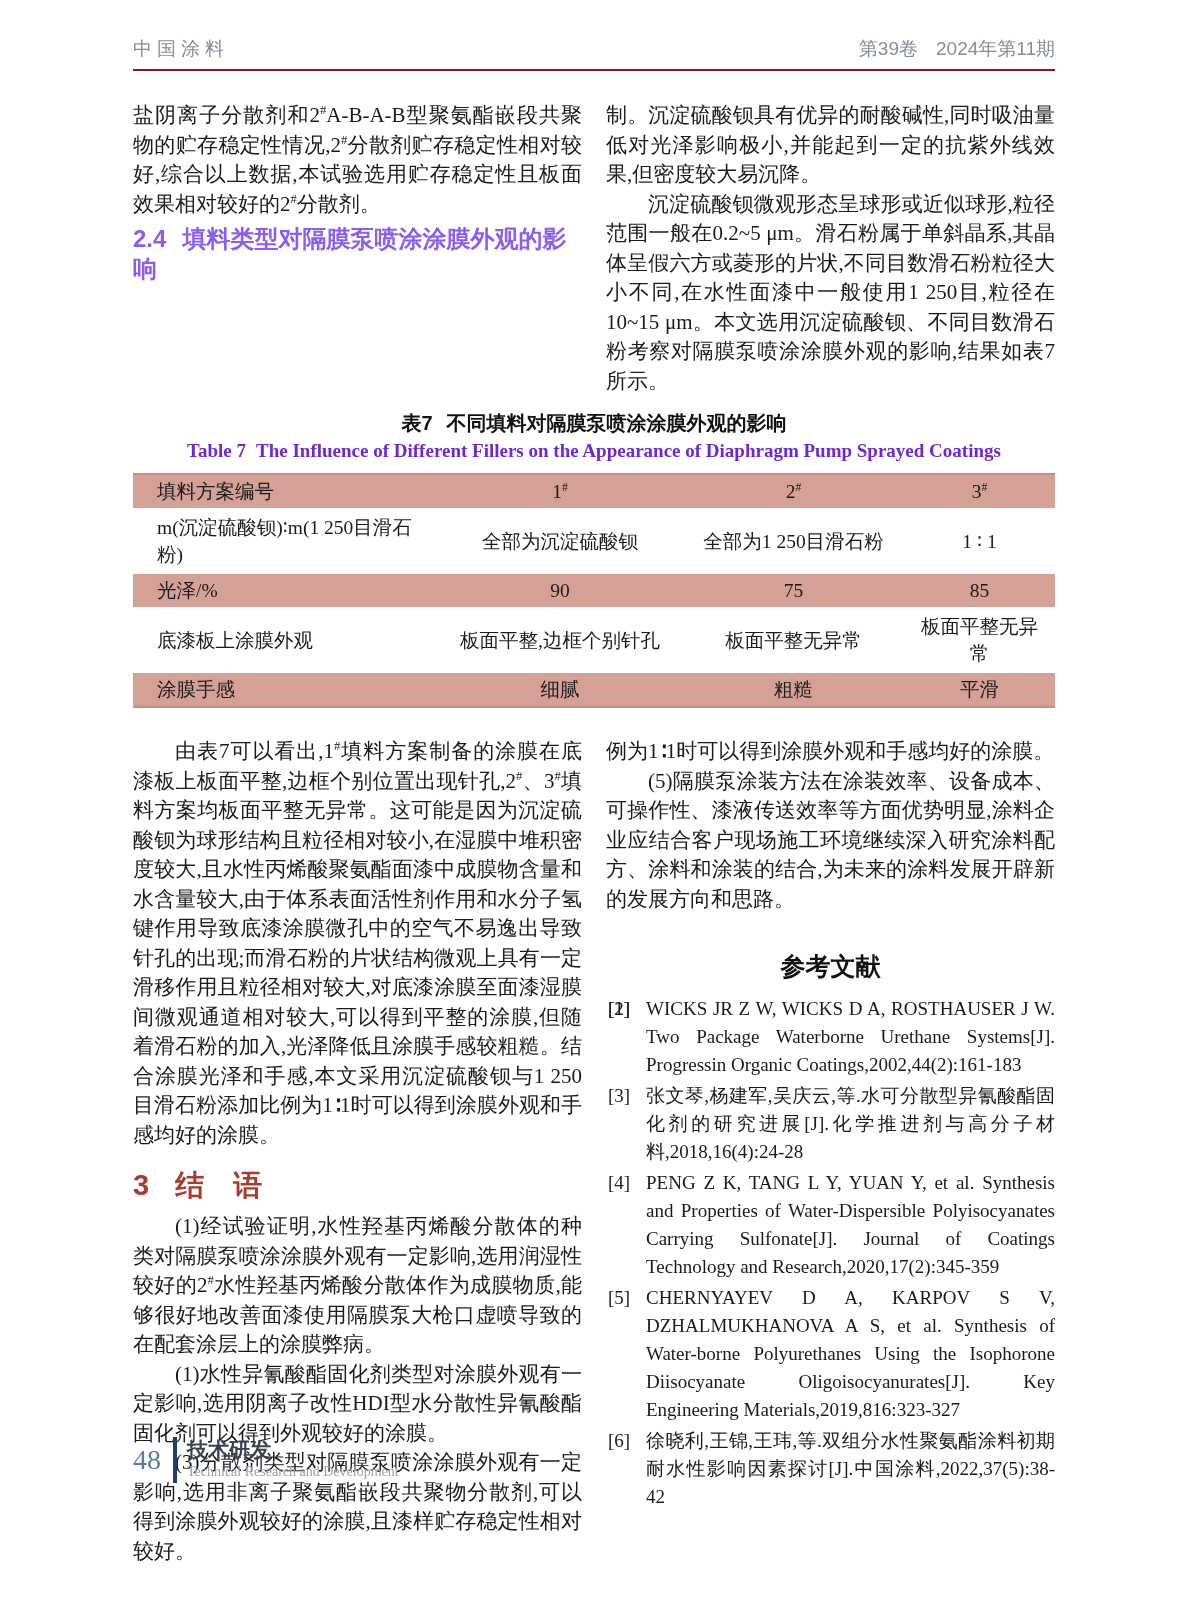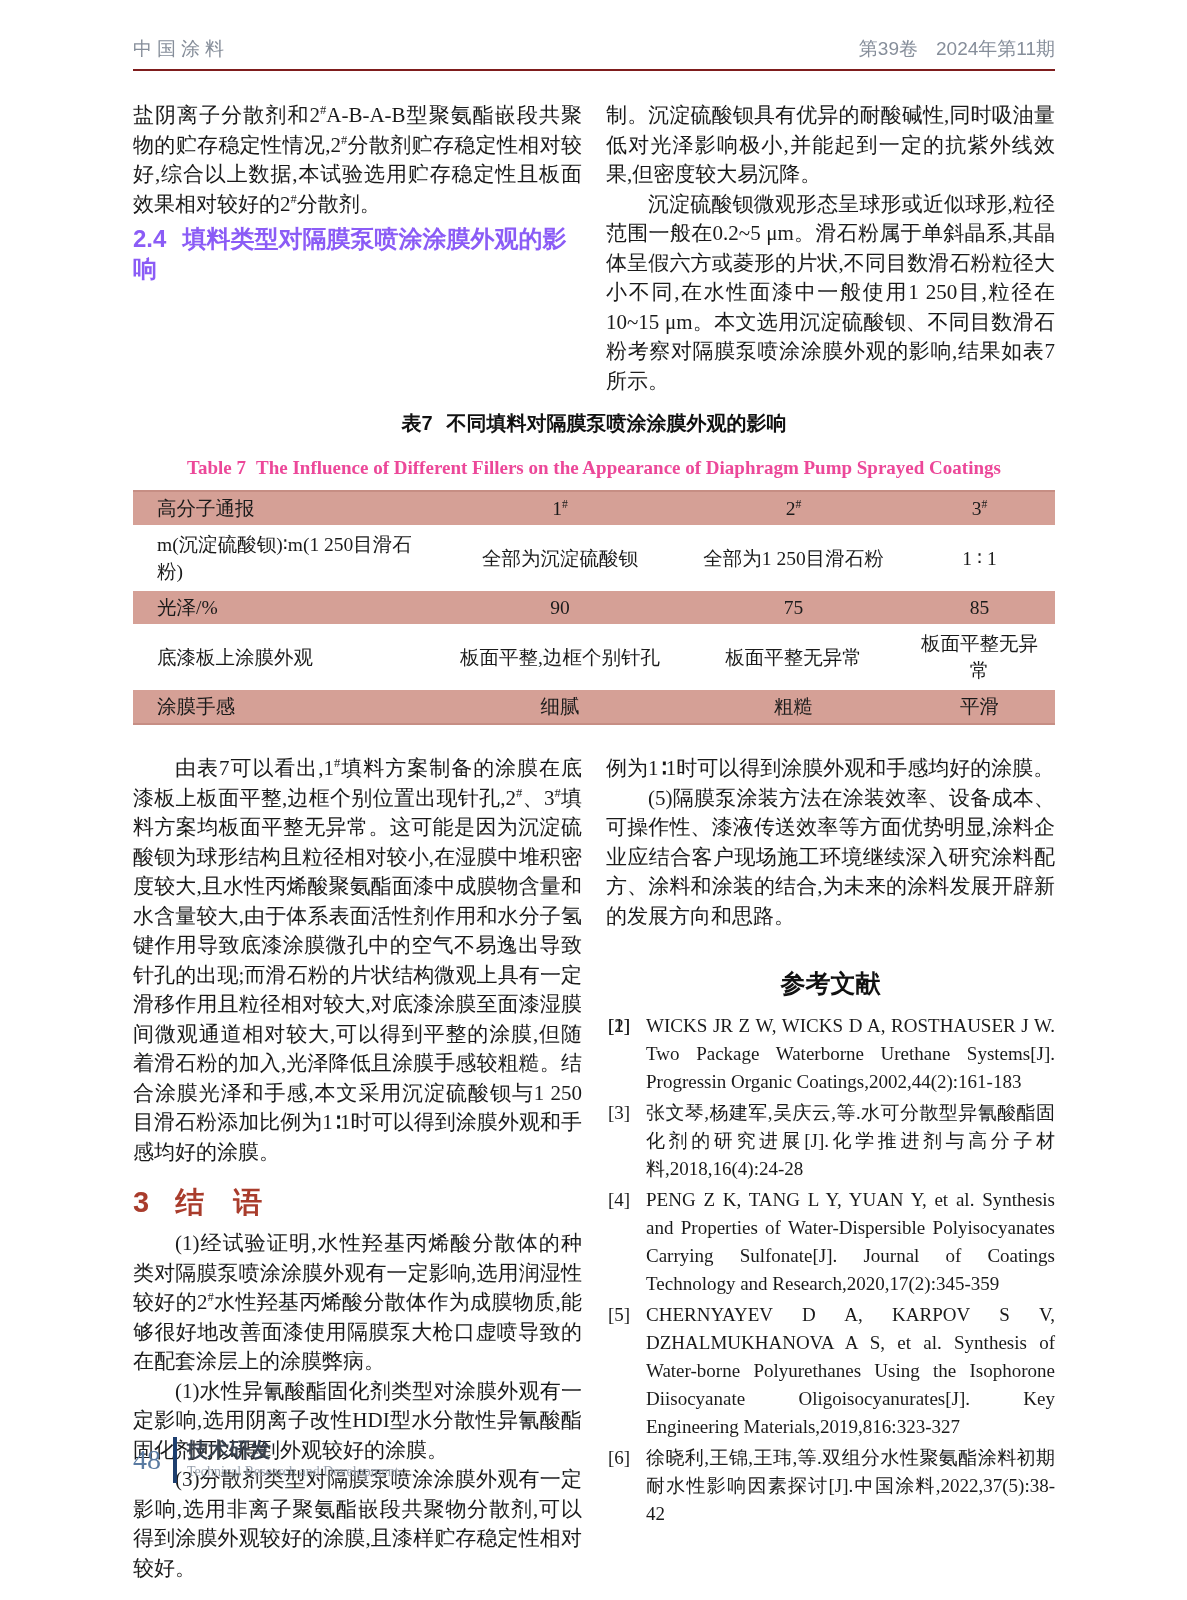--- a/index.html
+++ b/index.html
@@ -49,21 +49,21 @@
   .section-heading .h-num { margin-right:26px; }
 
   
   .table-block { margin-top:14px; }
   .tbl-title-cn {
     text-align:center; font-family:"Liberation Sans","DejaVu Sans",sans-serif;
     font-weight:bold; font-size:20px; color:#111;
   }
   .tbl-title-cn .t-label { margin-right:14px; }
   .tbl-title-en {
-    text-align:center; font-weight:bold; font-size:19px; color:#ec4899; margin-top:20px;
+    text-align:center; font-weight:bold; font-size:19px; color:#6d28d9; margin-top:3px;
   }
   .tbl-title-en .t-label { margin-right:10px; }
   table.data-table {
     width:100%; border-collapse:separate; border-spacing:0 3px;
     margin-top:8px; font-size:19.5px;
   }
   table.data-table td { padding:3px 8px; text-align:center; height:23px; }
   table.data-table td.lbl { text-align:left; padding-left:24px; }
   tr.row-pink td { background:#d5a096; }
   tr.row-pink:first-child td { border-top:2px solid #c68e84; }
@@ -119,21 +119,21 @@
   <div class="table-block">
     <div class="tbl-title-cn">
       <span class="t-label">表7</span><span>不同填料对隔膜泵喷涂涂膜外观的影响</span>
     </div>
     <div class="tbl-title-en">
       <span class="t-label">Table 7</span><span>The Influence of Different Fillers on the Appearance of Diaphragm Pump Sprayed Coatings</span>
     </div>
     <table class="data-table">
       <tbody>
           <tr class="row-pink">
-        <td class="lbl">高分子通报</td>
+        <td class="lbl">填料方案编号</td>
         <td style="width:230px">1<sup>#</sup></td>
         <td style="width:205px">2<sup>#</sup></td>
         <td style="width:135px">3<sup>#</sup></td>
       </tr>
       <tr>
         <td class="lbl">m(沉淀硫酸钡)∶m(1 250目滑石粉)</td>
         <td>全部为沉淀硫酸钡</td>
         <td>全部为1 250目滑石粉</td>
         <td>1 ∶ 1</td>
       </tr>

